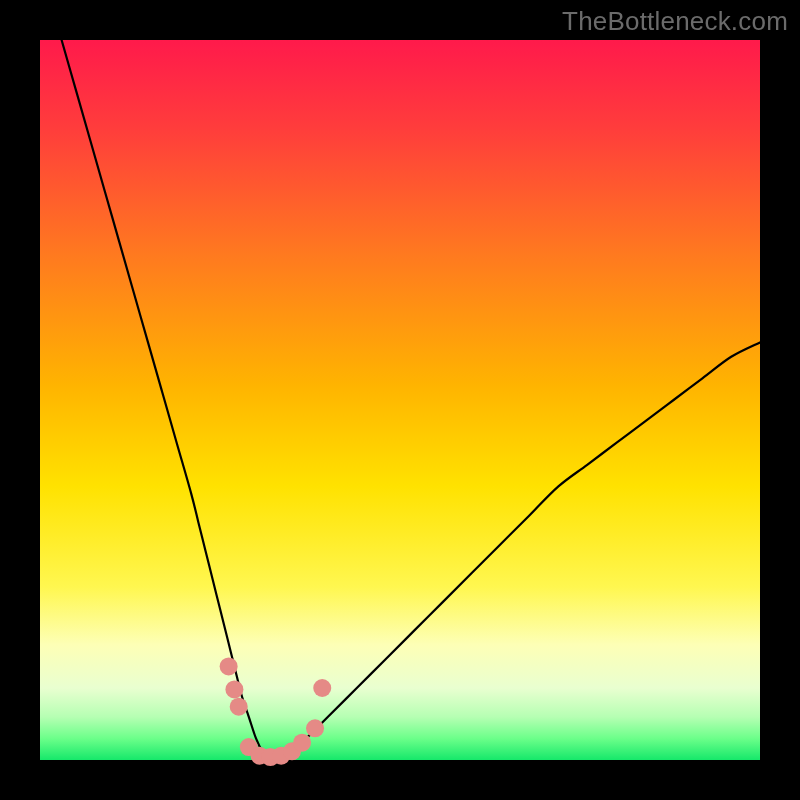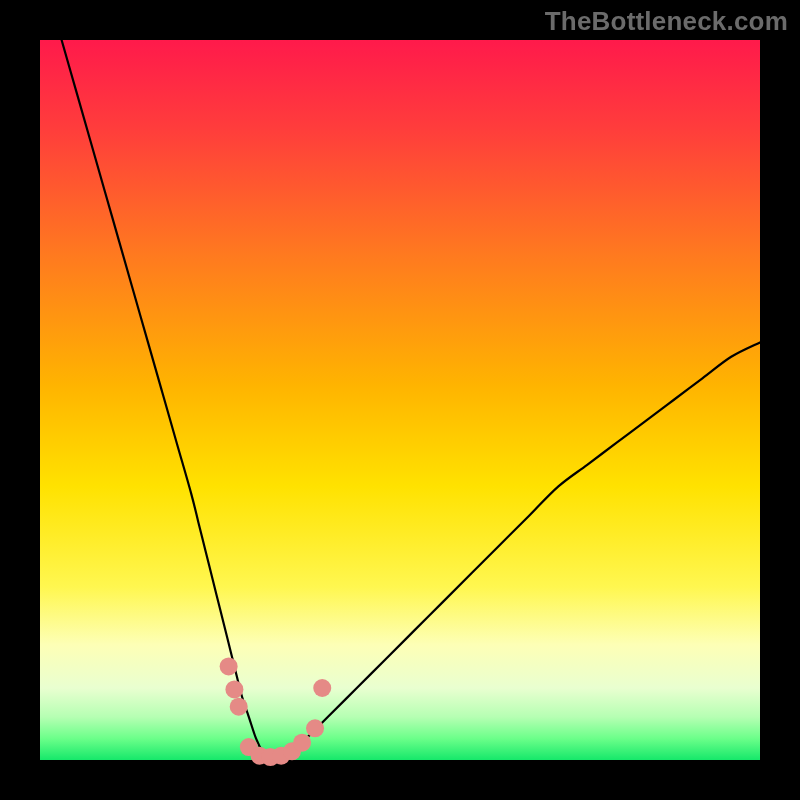--- a/index.html
+++ b/index.html
@@ -26,21 +26,21 @@
     width: 720px;
     height: 720px;
     
   }
   .watermark {
     position: absolute;
     top: 6px;
     right: 12px;
     color: #6b6b6b;
     font-size: 26px;
-    font-weight: 700;
+    font-weight: 400;
     letter-spacing: 0.2px;
     user-select: none;
   }
   svg.curve {
     position: absolute;
     left: 40px;
     top: 40px;
     width: 720px;
     height: 720px;
     overflow: visible;

